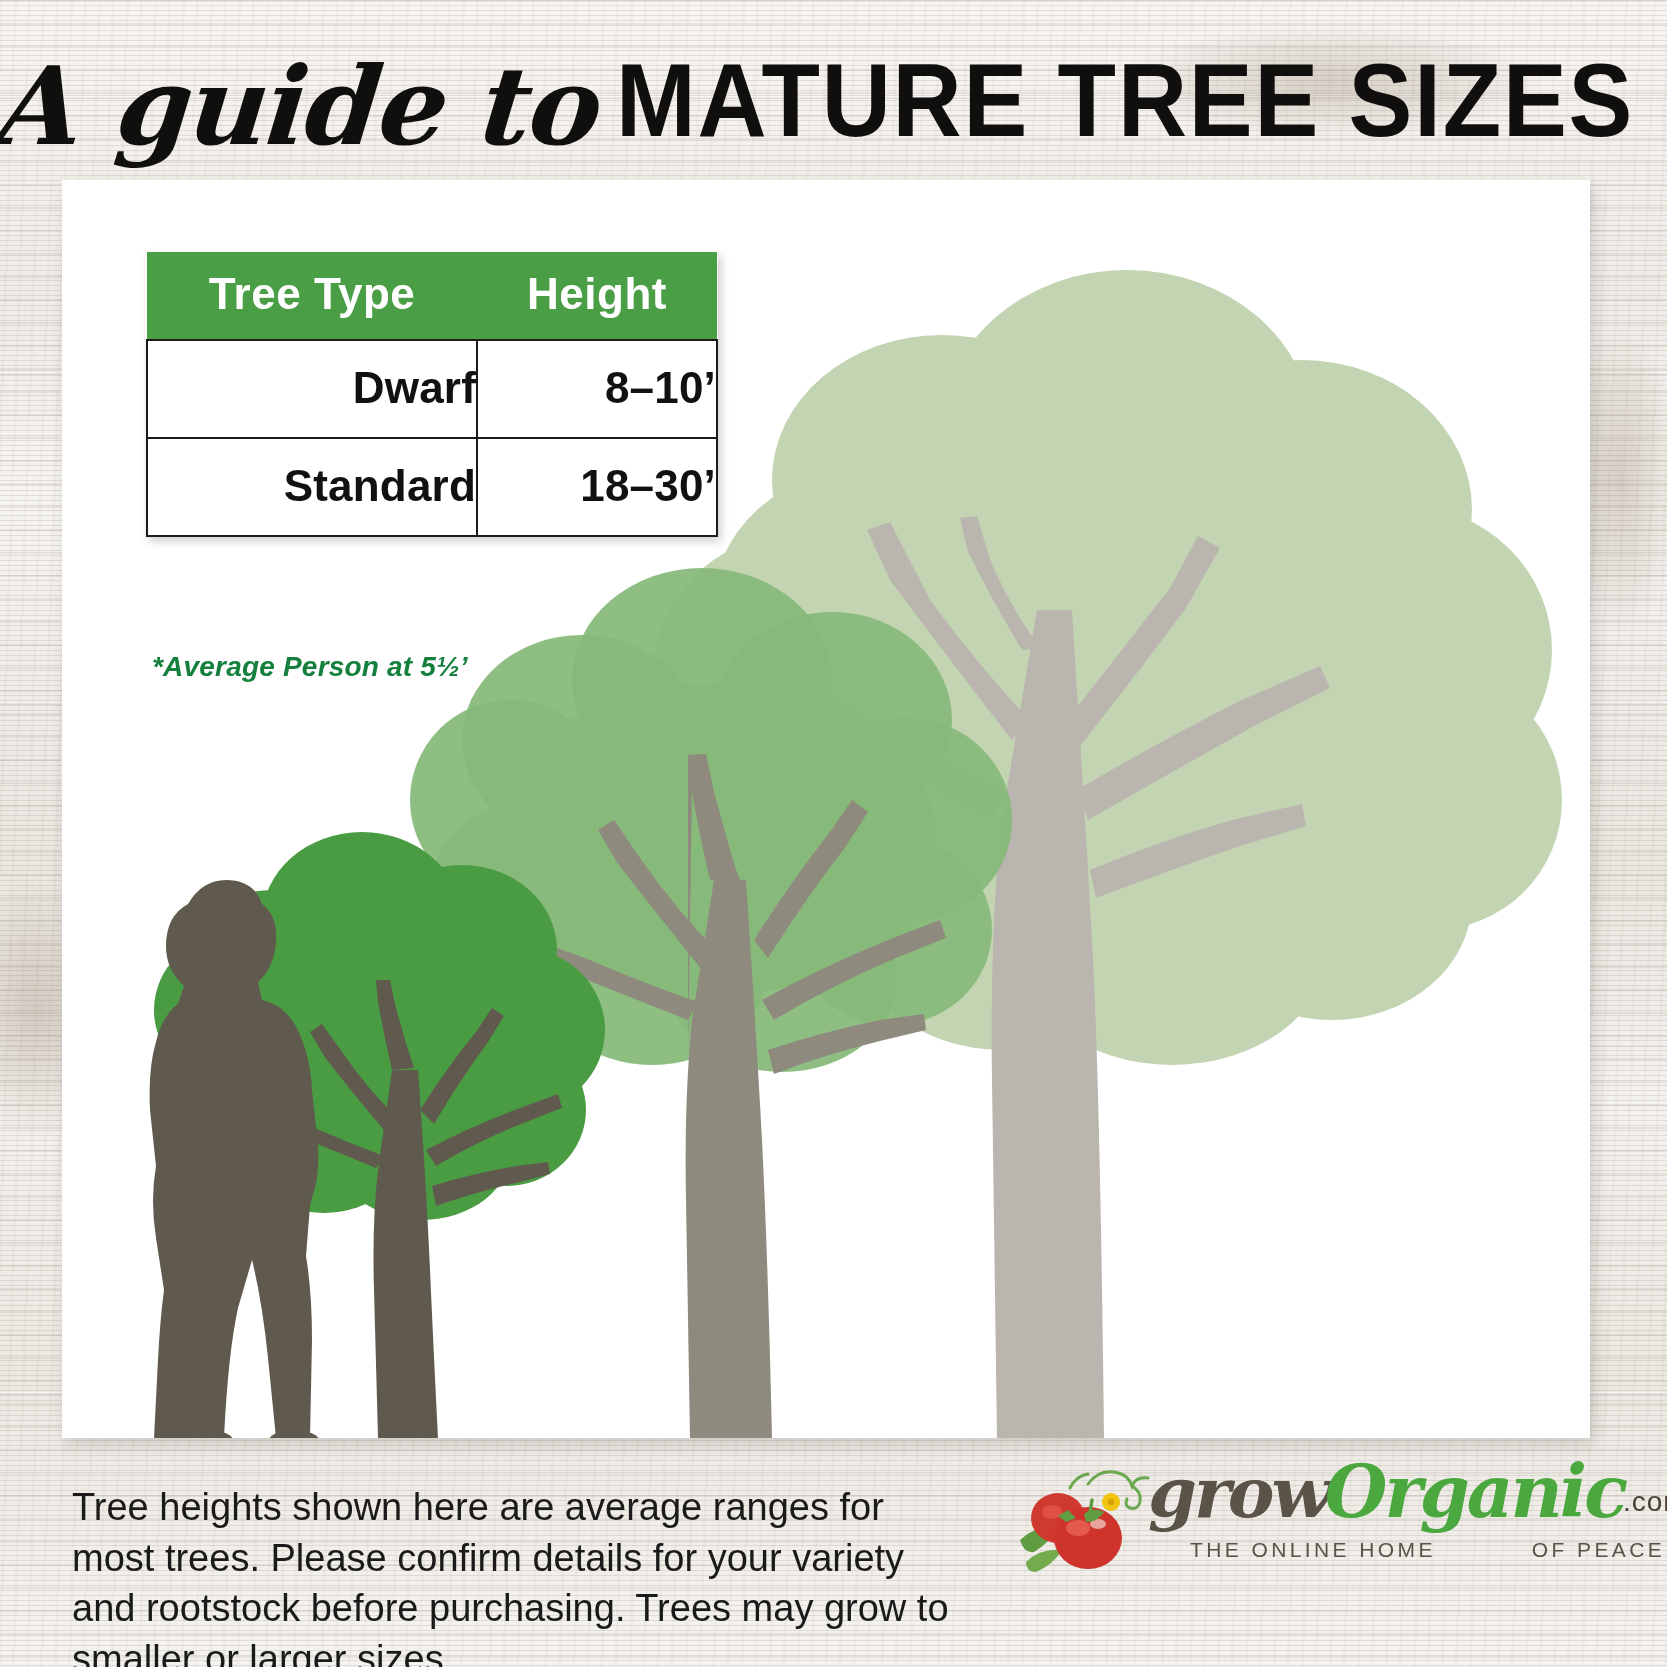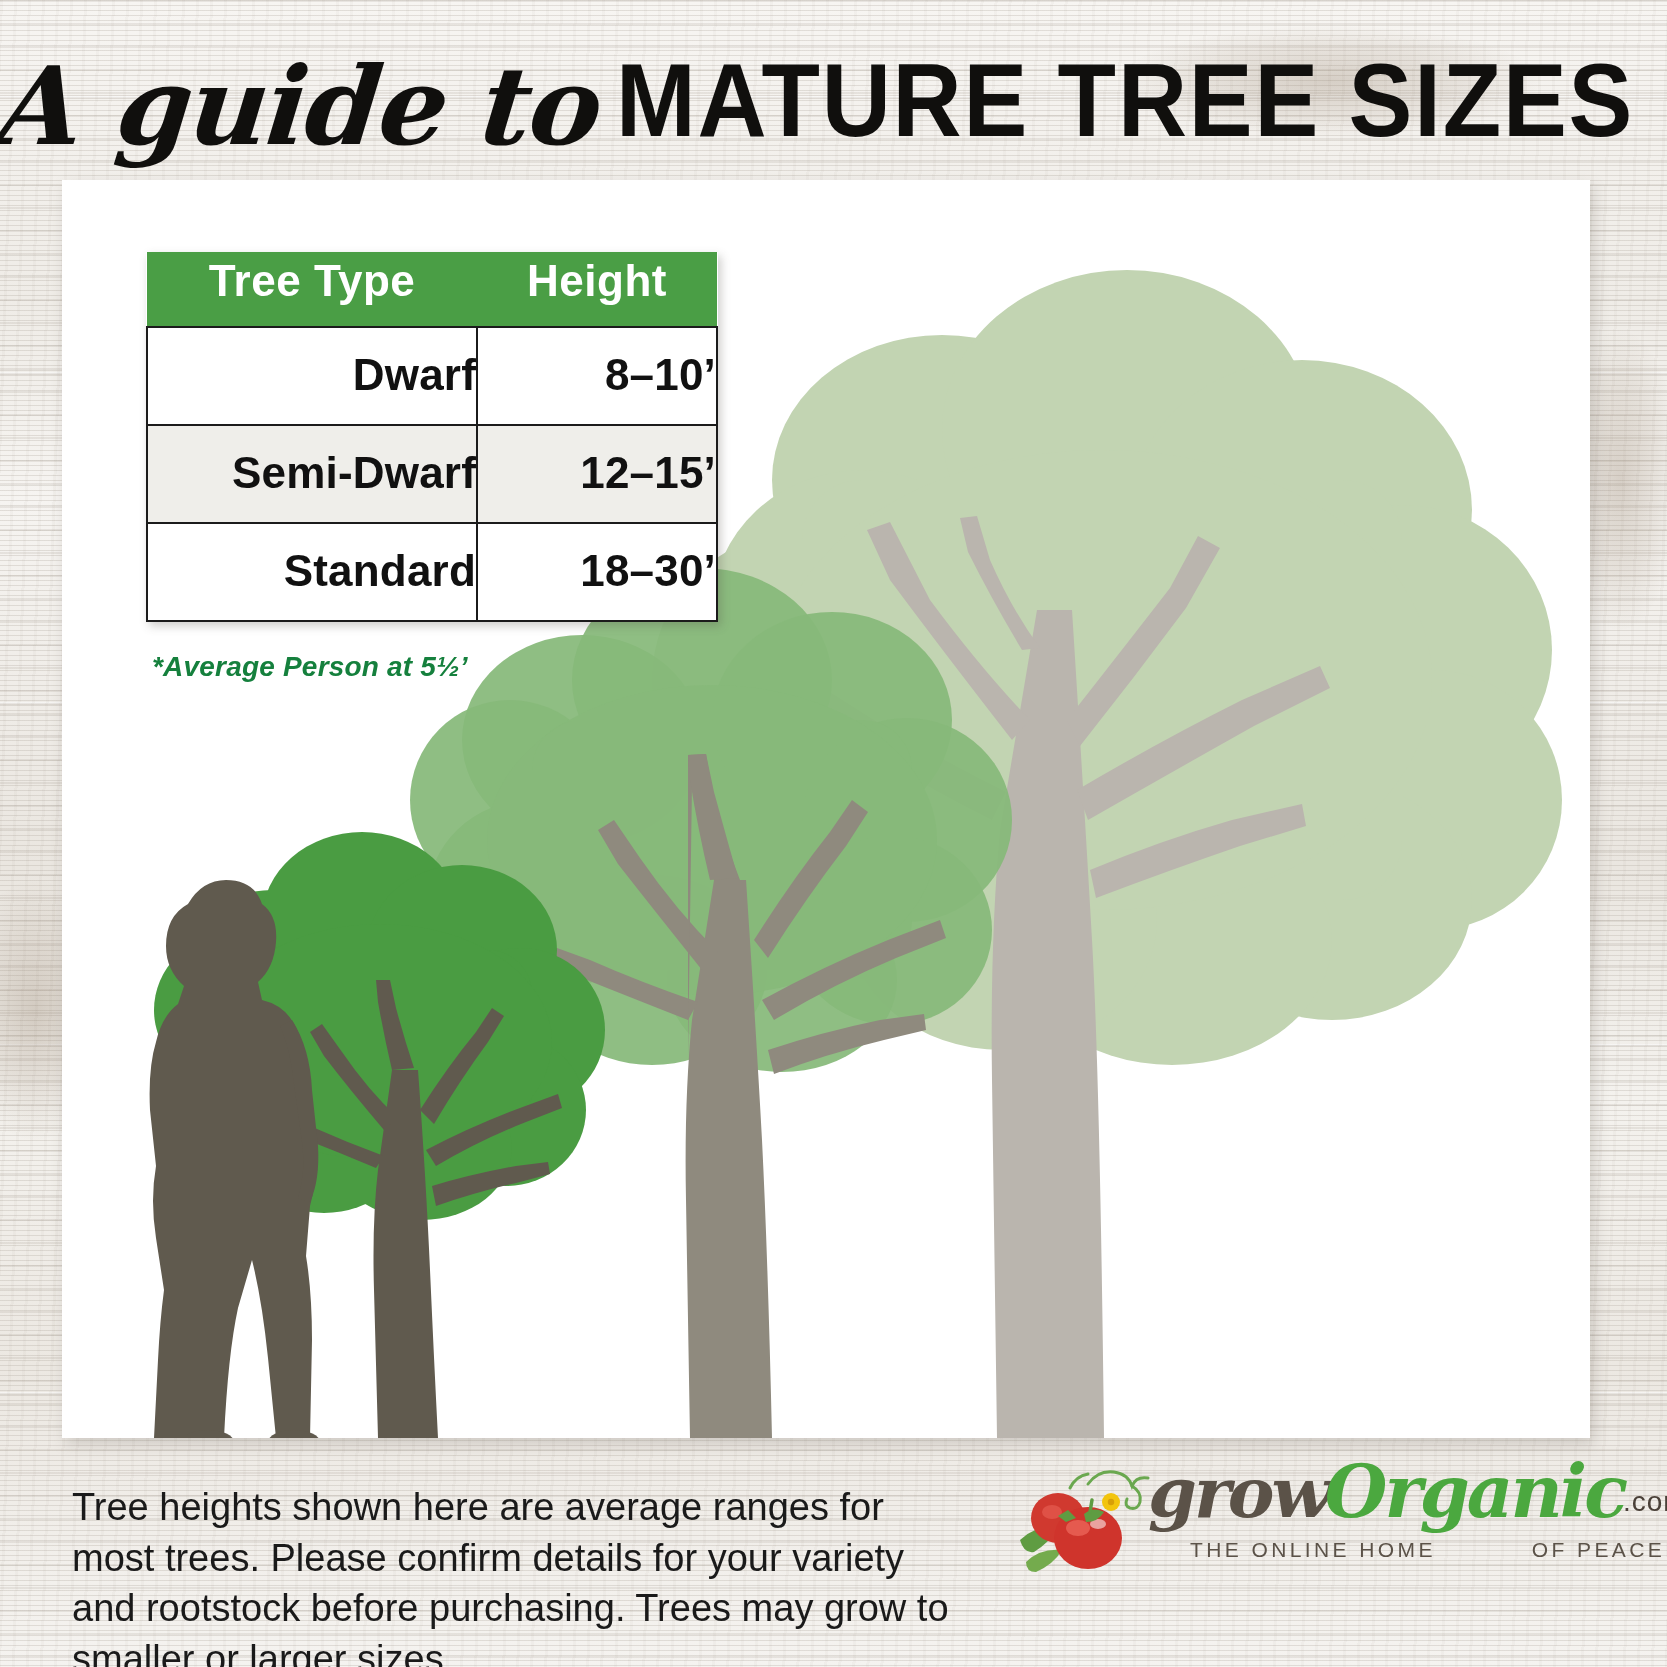--- a/index.html
+++ b/index.html
@@ -99,21 +99,21 @@
     background:#fff;
     table-layout:fixed;
   }
   table.sizes th{
     background:#4a9e45;
     color:#ffffff;
     font-family:"Liberation Sans Narrow","Liberation Sans", sans-serif;
     font-weight:700;
     font-size:44px;
     letter-spacing:.5px;
-    padding:4px 0 20px 0;
+    padding:17px 0 20px 0;
     text-align:center;
     border:none;
   }
   table.sizes th.c1{width:330px;}
   table.sizes th.c2{width:240px;}
   table.sizes td{
     font-family:"Liberation Sans Narrow","Liberation Sans", sans-serif;
     font-weight:700;
     font-size:44px;
     color:#111;
@@ -336,24 +336,20 @@
           <tr>
             <th class="c1">Tree Type</th>
             <th class="c2">Height</th>
           </tr>
         </thead>
         <tbody>
           <tr class="row">
             <td>Dwarf</td>
             <td>8–10’</td>
           </tr>
-          <tr class="row alt">
-            <td>Semi-Dwarf</td>
-            <td>12–15’</td>
-          </tr>
           <tr class="row">
             <td>Standard</td>
             <td>18–30’</td>
           </tr>
         </tbody>
       </table>
     </div>
 
     <div class="footnote">*Average Person at 5½’</div>
   </div>

